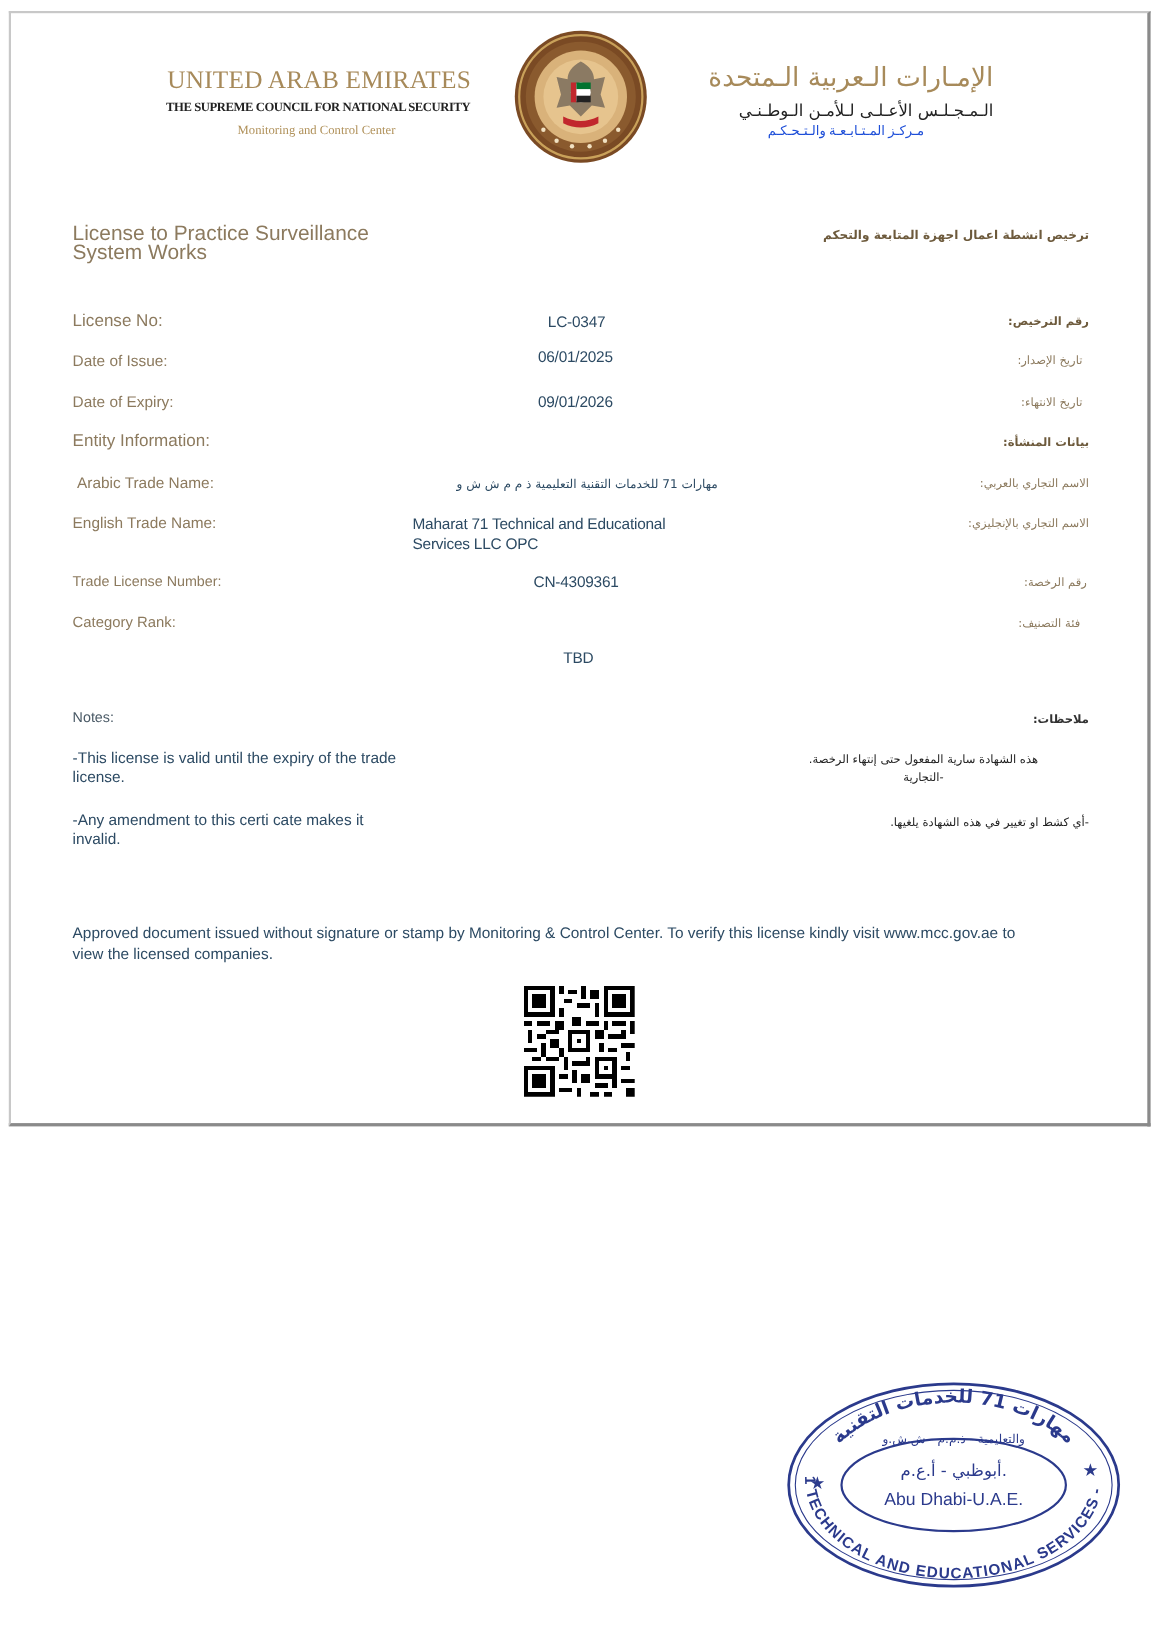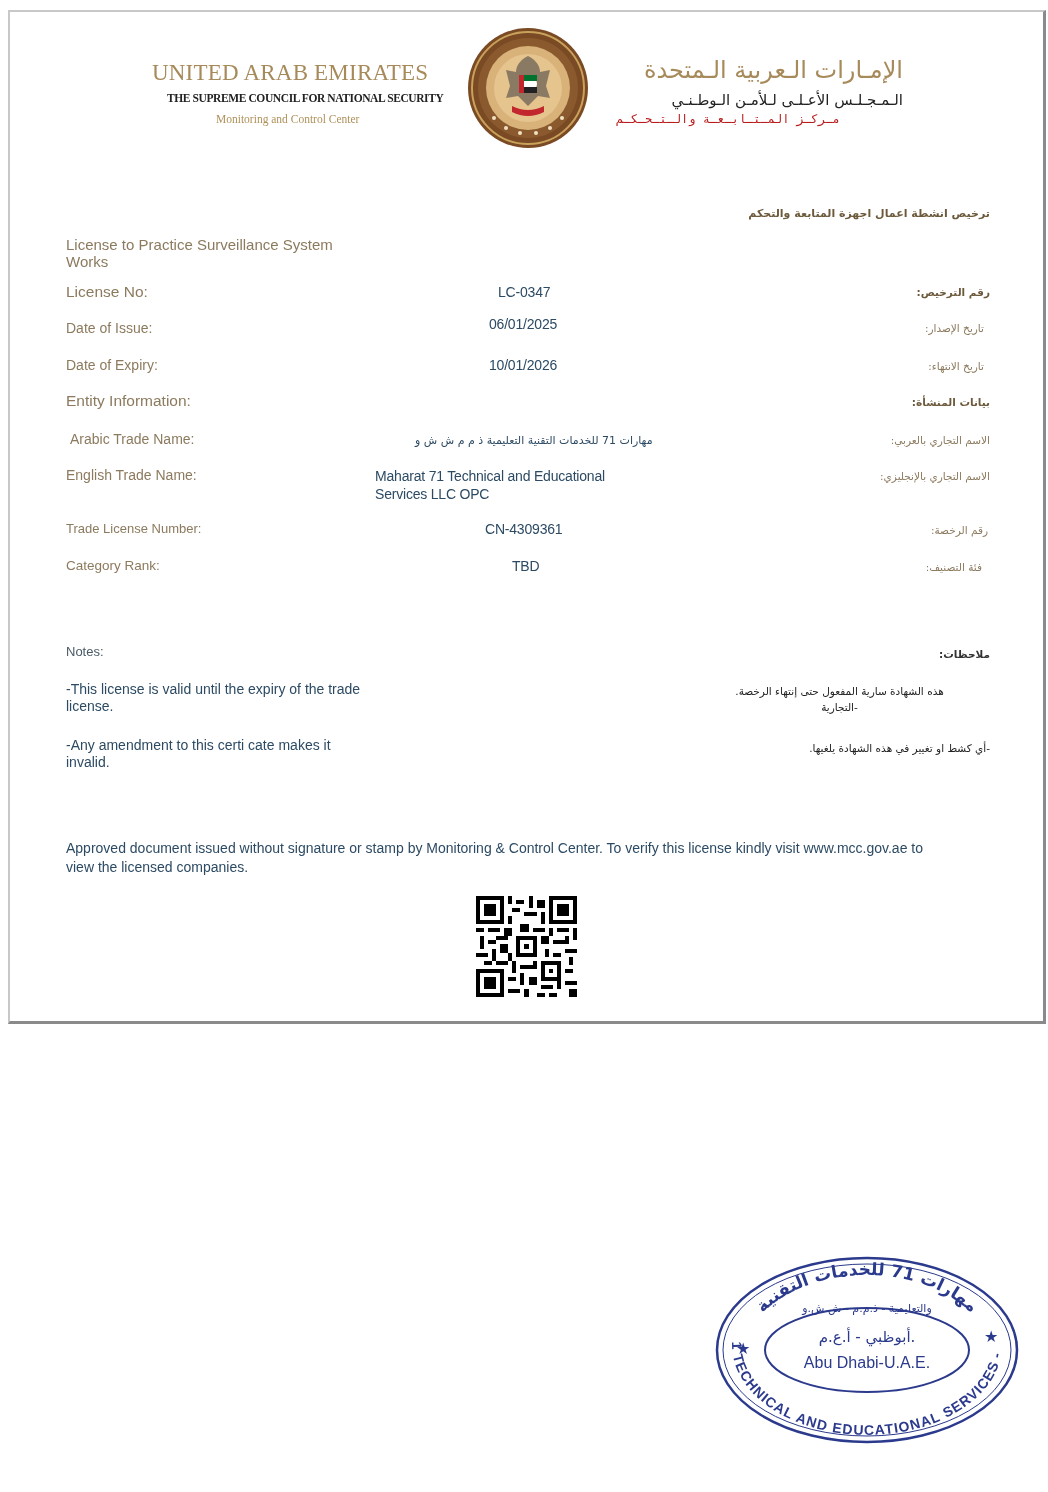--- a/index.html
+++ b/index.html
@@ -10,29 +10,29 @@
       position: absolute; left: 8px; top: 10px; width: 1038px; height: 1014px;
       border-top: 2px solid #c8c8c8; border-left: 2px solid #c8c8c8;
       border-right: 3px solid #8a8a8a; border-bottom: 3px solid #8a8a8a;
       background: #fff;
     }
 
     .abs { position: absolute; }
 
     
     .hdr-en-title { left: 152px; top: 60px; font-family: "Liberation Serif", serif; font-size: 23px; color: #a78a5a; letter-spacing: 0.2px; white-space: nowrap; }
-    .hdr-en-sub { left: 151px; top: 92px; font-family: "Liberation Serif", serif; font-size: 11.5px; color: #222; font-weight: bold; letter-spacing: -0.4px; white-space: nowrap; margin-left: 16px; }
+    .hdr-en-sub { left: 151px; top: 92px; font-family: "Liberation Serif", serif; font-size: 11.5px; color: #222; font-weight: bold; letter-spacing: -0.4px; white-space: nowrap; }
     .hdr-en-sub2 { left: 216px; top: 113px; font-family: "Liberation Serif", serif; font-size: 11.5px; color: #b0915a; white-space: nowrap; }
     .hdr-ar-title { right: 145px; top: 56px; font-family: "DejaVu Sans", sans-serif; font-size: 24px; color: #a78a5a; direction: rtl; white-space: nowrap; }
     .hdr-ar-sub { right: 145px; top: 91px; font-family: "DejaVu Sans", sans-serif; font-size: 15px; color: #222; font-weight: normal; direction: rtl; white-space: nowrap; }
-    .hdr-ar-sub2 { right: 208px; top: 112px; font-family: Liberation Mono, monospace; font-size: 12px; color: #b91c1c; direction: rtl; white-space: nowrap; }
+    .hdr-ar-sub2 { right: 208px; top: 112px; font-family: Liberation Serif, serif; font-size: 12px; color: #1d4ed8; direction: rtl; white-space: nowrap; }
 
     .emblem { left: 466px; top: 26px; width: 124px; height: 124px; }
 
-    .doc-title { left: 66px; top: 204px; font-size: 15px; color: #8c7a5e; width: 310px; line-height: 17px; margin-top: 32px; }
+    .doc-title { left: 66px; top: 204px; font-size: 19px; color: #8c7a5e; width: 310px; line-height: 17px; }
     .doc-title-ar { right: 58px; top: 207px; font-size: 11px; font-weight: bold; color: #6d5a3c; direction: rtl; white-space: nowrap; font-family: "DejaVu Sans", sans-serif; }
 
     .lbl { left: 66px; font-size: 14px; color: #8c7a5e; white-space: nowrap; }
     .lbl.big { font-size: 15.5px; }
     .val { font-size: 14px; color: #2c4a63; white-space: nowrap; letter-spacing: -0.2px; }
     .ar { right: 58px; font-family: "DejaVu Sans", sans-serif; font-size: 10.5px; color: #8c7a5e; direction: rtl; white-space: nowrap; }
     .ar.b { font-weight: bold; color: #6d5a3c; }
 
     .note-en { left: 66px; font-size: 14px; color: #2c4a63; width: 310px; line-height: 17px; }
     .note-ar { font-family: "DejaVu Sans", sans-serif; font-size: 10.5px; color: #222; direction: rtl; line-height: 16px; text-align: center; }
@@ -83,40 +83,40 @@
 
 <div class="abs lbl big" style="top:283px">License No:</div>
 <div class="abs val" style="left:498px;top:284px">LC-0347</div>
 <div class="abs ar b" style="top:286px">رقم الترخيص:</div>
 
 <div class="abs lbl" style="top:320px">Date of Issue:</div>
 <div class="abs val" style="left:489px;top:316px">06/01/2025</div>
 <div class="abs ar" style="top:322px;right:64px">تاريخ الإصدار:</div>
 
 <div class="abs lbl" style="top:357px">Date of Expiry:</div>
-<div class="abs val" style="left:489px;top:357px">10/01/2026</div>
+<div class="abs val" style="left:489px;top:357px">09/01/2026</div>
 <div class="abs ar" style="top:360px;right:64px">تاريخ الانتهاء:</div>
 
 <div class="abs lbl big" style="top:392px">Entity Information:</div>
 <div class="abs ar b" style="top:396px">بيانات المنشأة:</div>
 
 <div class="abs lbl" style="left:70px;top:431px">Arabic Trade Name:</div>
 <div class="abs note-ar" style="left:415px;top:433px;font-size:11px;color:#2c4a63;white-space:nowrap">مهارات 71 للخدمات التقنية التعليمية ذ م م ش ش و</div>
 <div class="abs ar" style="top:434px">الاسم التجاري بالعربي:</div>
 
 <div class="abs lbl" style="top:467px">English Trade Name:</div>
 <div class="abs val" style="left:375px;top:467px;white-space:normal;width:280px;line-height:18px">Maharat 71 Technical and Educational Services LLC OPC</div>
 <div class="abs ar" style="top:470px">الاسم التجاري بالإنجليزي:</div>
 
 <div class="abs lbl" style="top:521px;font-size:13px">Trade License Number:</div>
 <div class="abs val" style="left:485px;top:521px">CN-4309361</div>
 <div class="abs ar" style="top:524px;right:60px">رقم الرخصة:</div>
 
 <div class="abs lbl" style="top:558px;font-size:13.5px">Category Rank:</div>
-<div class="abs val" style="left:512px;top:558px">TBD</div>
+<div class="abs val" style="left:512px;top:590px">TBD</div>
 <div class="abs ar" style="top:561px;right:66px">فئة التصنيف:</div>
 
 <div class="abs lbl" style="top:644px;font-size:13px;color:#4a5a66">Notes:</div>
 <div class="abs ar b" style="top:648px;color:#333">ملاحظات:</div>
 
 <div class="abs note-en" style="top:681px">-This license is valid until the expiry of the trade license.</div>
 <div class="abs note-ar" style="left:732px;top:683px;width:215px;">هذه الشهادة سارية المفعول حتى إنتهاء الرخصة. -التجارية</div>
 
 <div class="abs note-en" style="top:737px">-Any amendment to this certi  cate makes it invalid.</div>
 <div class="abs note-ar" style="right:58px;top:740px;white-space:nowrap">-أي كشط او تغيير في هذه الشهادة يلغيها.</div>

